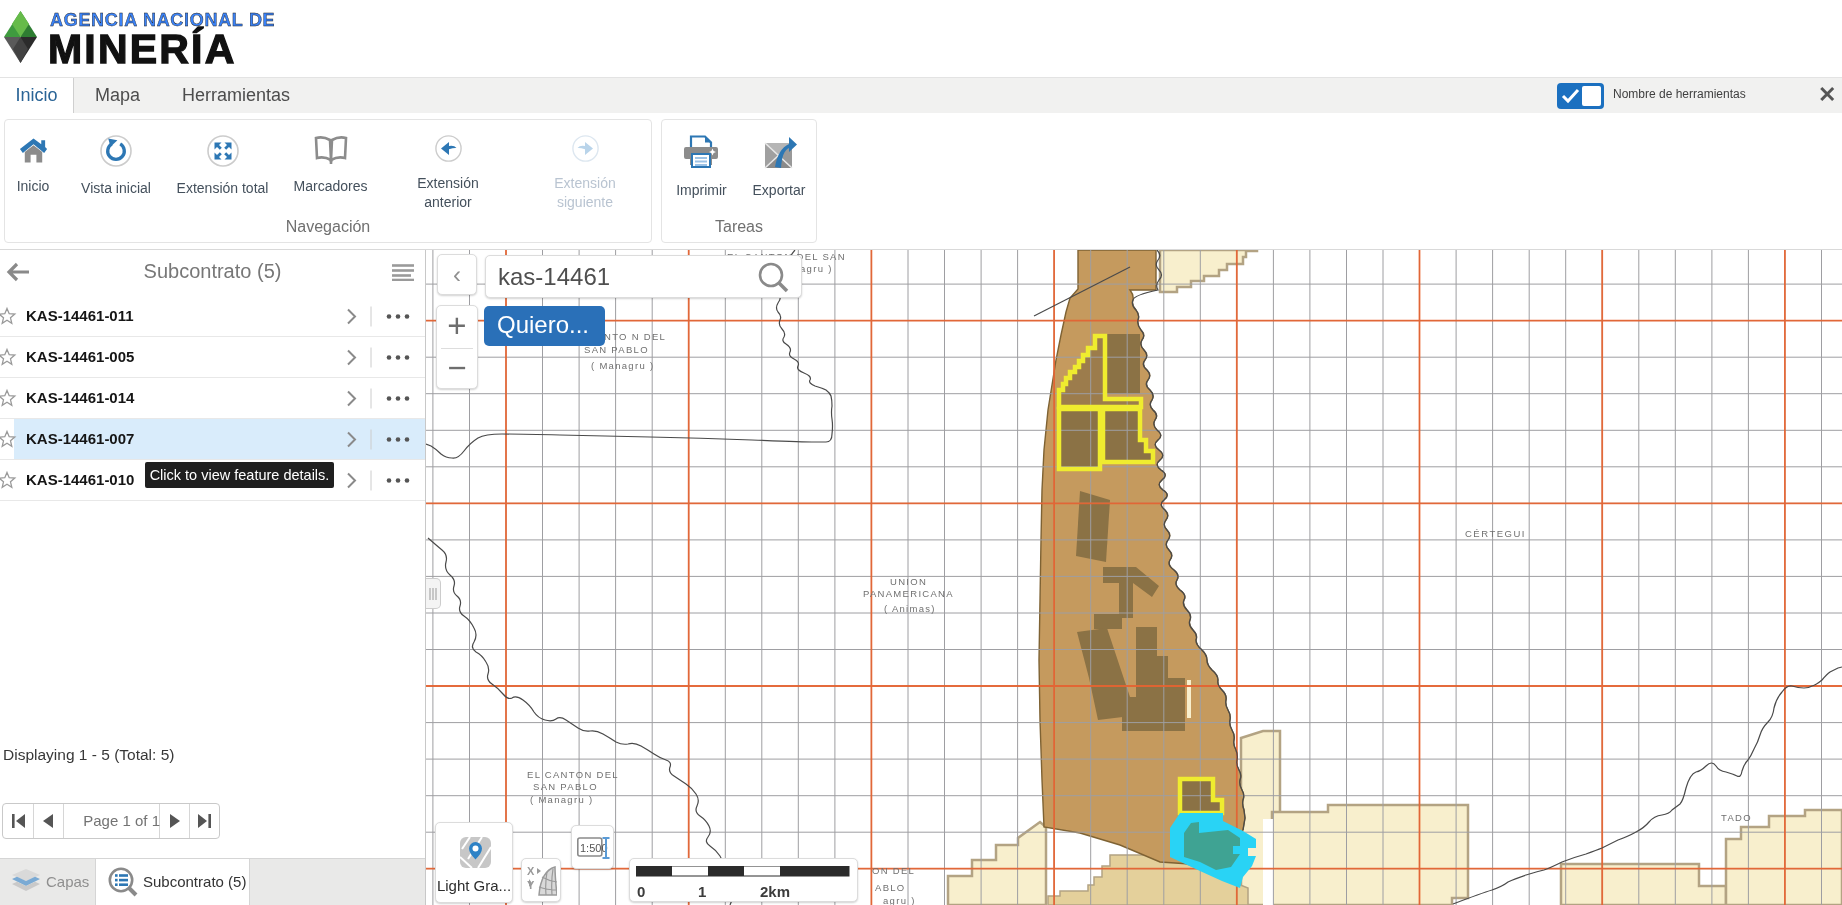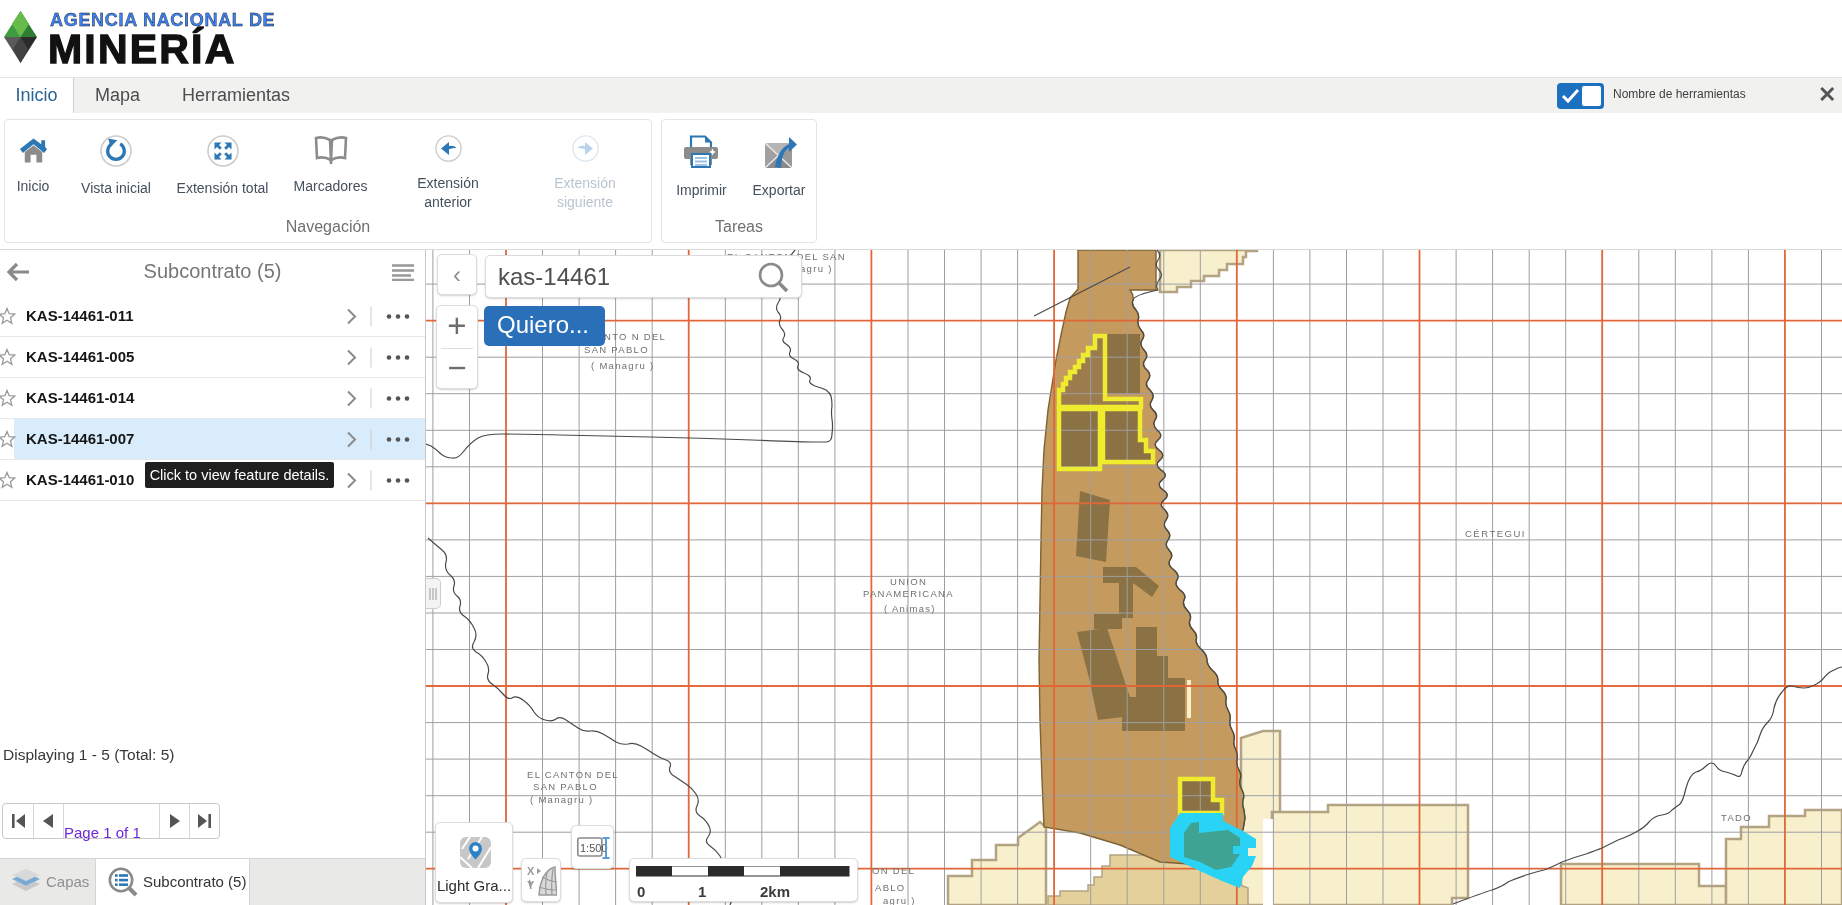--- a/index.html
+++ b/index.html
@@ -26,21 +26,21 @@
 
 #panel{left:0;top:250px;width:426px;height:655px;background:#fff;border-right:1px solid #c8c8c8}
 #ptitle{left:0;top:10px;width:425px;text-align:center;font-size:20px;color:#777}
 .row{position:absolute;left:0;width:425px;height:41px;border-bottom:1px solid #e8e8e8}
 .row .lbl{position:absolute;left:26px;top:0;height:40px;line-height:40px;font-weight:bold;font-size:15px;color:#151515}
 .rowhl{background:linear-gradient(to right,#fff 14px,#d9ecfb 14px)}
 #tooltip{left:145px;top:212px;width:189px;height:26px;background:#1f1f1f;color:#fff;font-size:14.5px;line-height:26px;text-align:center;border-radius:2px;z-index:5}
 #displaying{left:3px;top:496px;font-size:15.5px;color:#383838}
 #pager{left:2px;top:553px;width:218px;height:36px;border:1px solid #c9c9c9;border-radius:4px;background:#fff}
 #pager .cell{position:absolute;top:0;height:34px;border-right:1px solid #d6d6d6}
-#pager .ptxt{position:absolute;left:61px;width:96px;text-align:left;top:12px;height:34px;line-height:34px;font-size:15px;color:#6d28d9}
+#pager .ptxt{position:absolute;left:61px;width:96px;text-align:right;top:0;height:34px;line-height:34px;font-size:15px;color:#737373}
 
 #btabs{left:0;top:608px;width:425px;height:47px;background:#e9e9e8;border-top:1px solid #d5d5d5}
 #btab-active{left:95px;top:0;width:155px;height:47px;background:#fff;border-right:1px solid #d5d5d5;border-left:1px solid #d5d5d5}
 #btab-active span{position:absolute;left:47px;top:14px;font-size:15px;color:#333;white-space:nowrap}
 #capas-txt{left:46px;top:14px;font-size:15px;color:#8f8f8f}
 
 #map{left:426px;top:250px;width:1416px;height:655px;background:#fff}
 .mapui{position:absolute;background:#fff;border:1px solid #dcdcdc;border-radius:5px;box-shadow:0 1px 2px rgba(0,0,0,.18)}
 #collapse{left:11px;top:4px;width:40px;height:41px;color:#8f8f8f;font-size:24px;text-align:center;line-height:39px}
 #searchbox{left:59px;top:5px;width:317px;height:43px}

